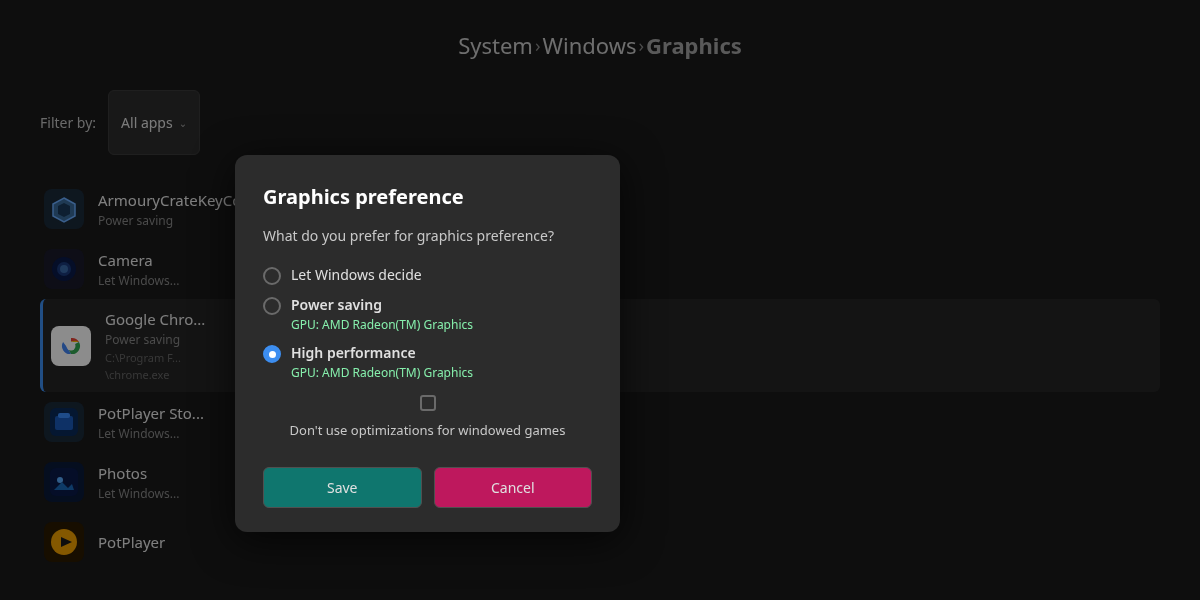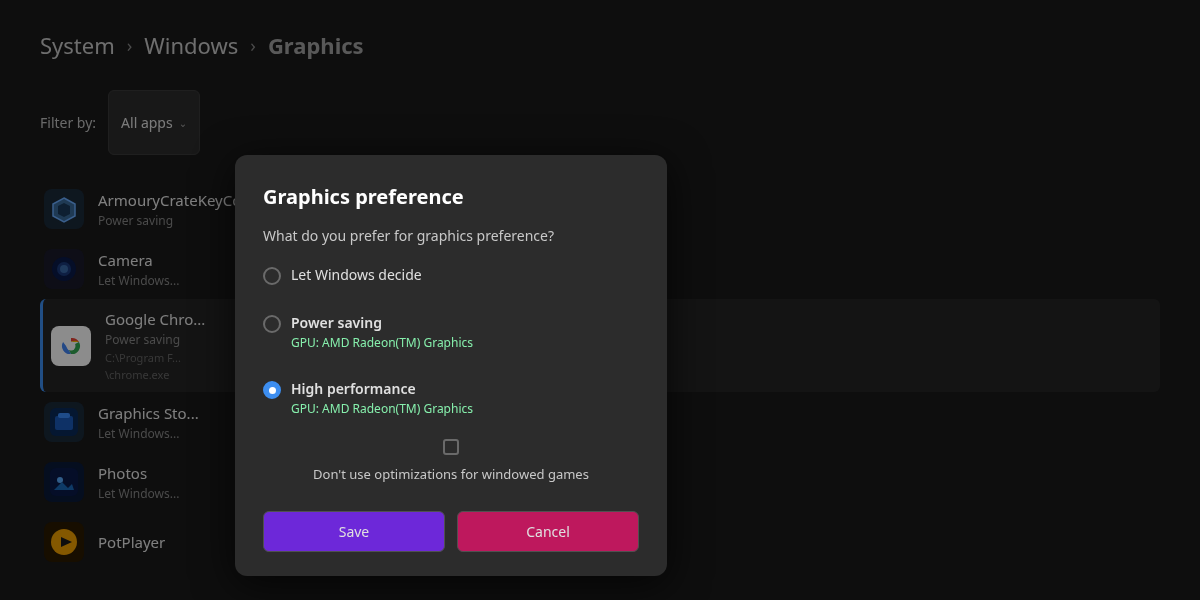--- a/index.html
+++ b/index.html
@@ -16,25 +16,26 @@
 
     
     .settings-page {
       padding: 30px 40px;
       position: relative;
     }
 
     .breadcrumb {
       display: flex;
       align-items: center;
-      gap: 12px;
+      gap: 2px;
       font-size: 22px;
       font-weight: 400;
       margin-bottom: 30px;
       color: #c8c8c8;
+      justify-content: center;
     }
 
     .breadcrumb .bold {
       font-weight: 700;
       color: #a3a3a3;
     }
 
     .breadcrumb .sep {
       color: #8a8a8a;
       font-size: 18px;
@@ -136,21 +137,21 @@
       height: 100%;
       background: rgba(0,0,0,0.45);
       z-index: 10;
     }
 
     
     .dialog {
       position: absolute;
       top: 155px;
       left: 235px;
-      width: 432px;
+      width: 385px;
       background: #2c2c2c;
       border-radius: 12px;
       padding: 28px 28px 24px 28px;
       z-index: 20;
       box-shadow: 0 8px 40px rgba(0,0,0,0.7);
     }
 
     .dialog-title {
       font-size: 20px;
       font-weight: 700;
@@ -160,22 +161,22 @@
 
     .dialog-question {
       font-size: 14px;
       color: #c8c8c8;
       margin-bottom: 20px;
     }
 
     .radio-group {
       display: flex;
       flex-direction: column;
-      gap: 28px;
-      margin-bottom: 22px;
+      gap: 10px;
+      margin-bottom: 14px;
     }
 
     .radio-option {
       display: flex;
       align-items: flex-start;
       gap: 10px;
       cursor: pointer;
     }
 
     .radio-circle {
@@ -257,21 +258,21 @@
       flex: 1;
       padding: 10px 0;
       border-radius: 6px;
       border: none;
       font-size: 14px;
       cursor: pointer;
       font-family: inherit;
     }
 
     .btn-save {
-      background: #6d28d9;
+      background: #0f766e;
       color: #e0e0e0;
       border: 1px solid #505050;
     }
 
     .btn-cancel {
       background: #be185d;
       color: #e0e0e0;
       border: 1px solid #505050;
     }
   </style>
@@ -346,21 +347,21 @@
 
     <div class="app-item">
       <div class="app-icon msstore">
         <svg width="28" height="28" viewBox="0 0 28 28">
             <rect width="28" height="28" rx="6" fill="#0a2a5a"></rect>
             <rect x="5" y="8" width="18" height="14" rx="2" fill="#1a5aba"></rect>
             <rect x="8" y="5" width="12" height="5" rx="2" fill="#3a8afa"></rect>
           </svg>
       </div>
       <div class="app-info">
-        <span class="app-name">Graphics Sto...</span>
+        <span class="app-name">PotPlayer Sto...</span>
         <span class="app-status">Let Windows...</span>
       </div>
     </div>
 
     <div class="app-item">
       <div class="app-icon photos">
         <svg width="28" height="28" viewBox="0 0 28 28">
             <rect width="28" height="28" rx="6" fill="#0a1a4a"></rect>
             <circle cx="10" cy="12" r="3" fill="#5aaafa"></circle>
             <polygon points="4,22 12,14 18,20 22,16 24,22" fill="#1a6aba"></polygon>

